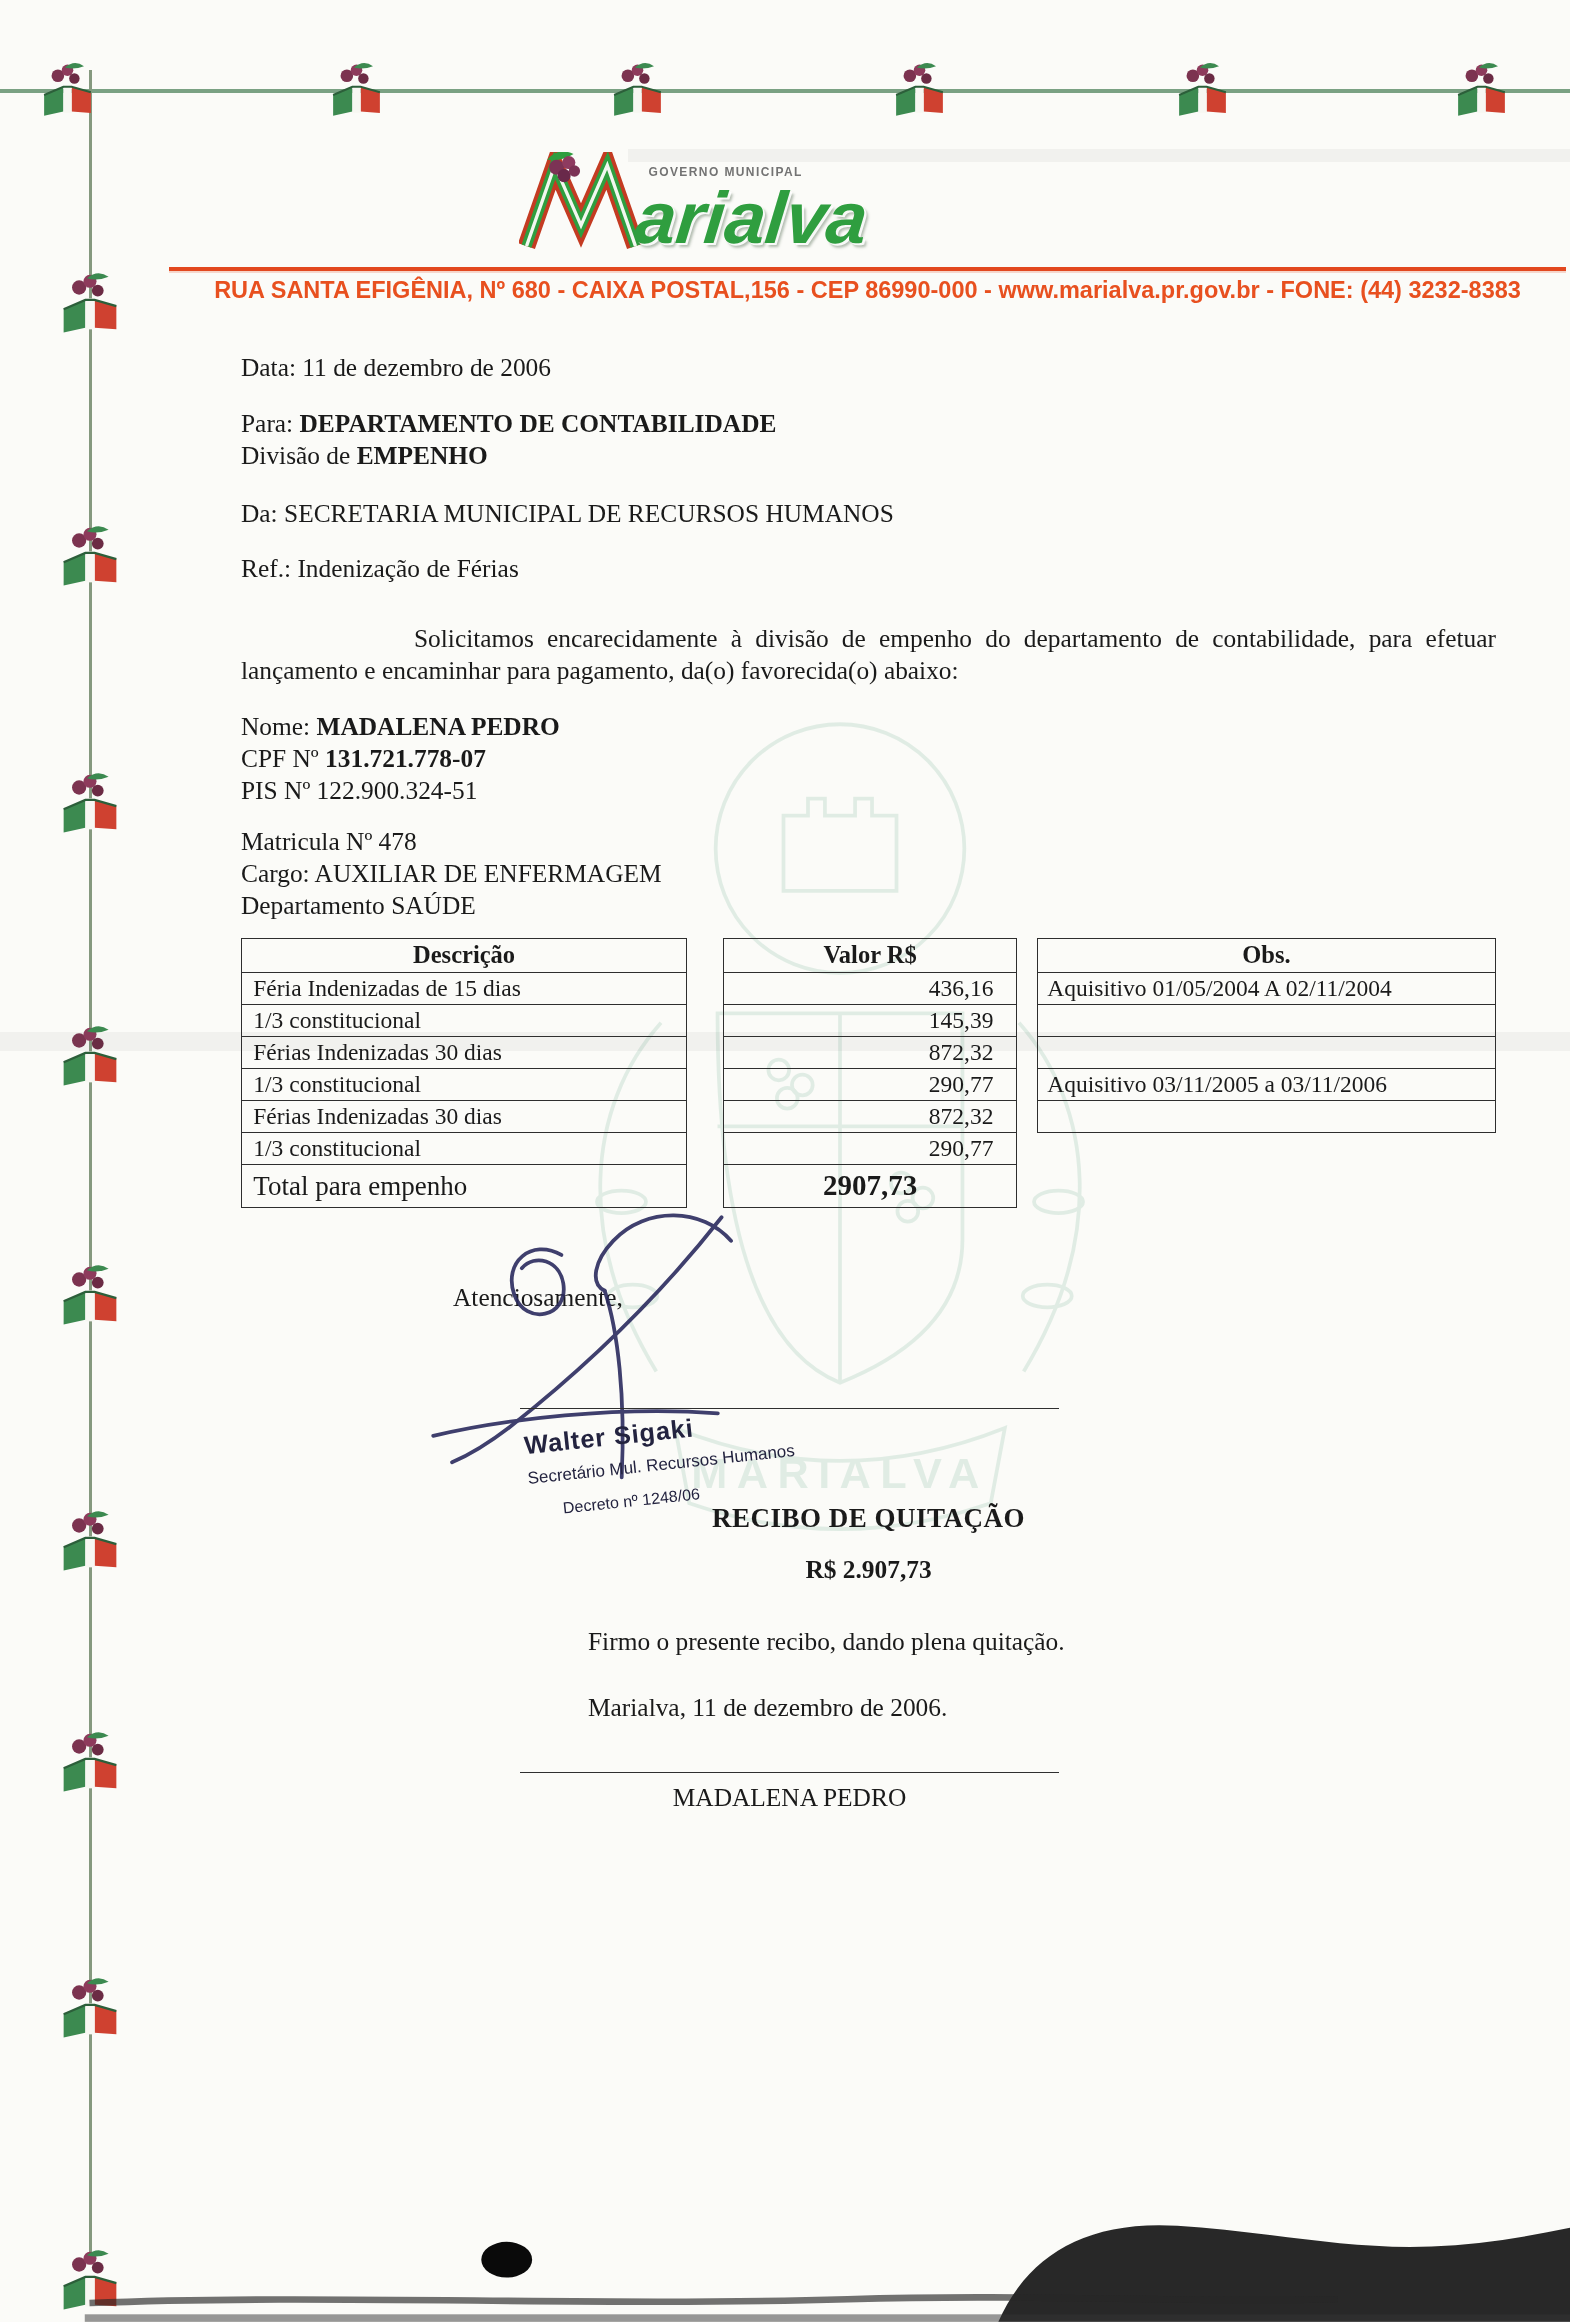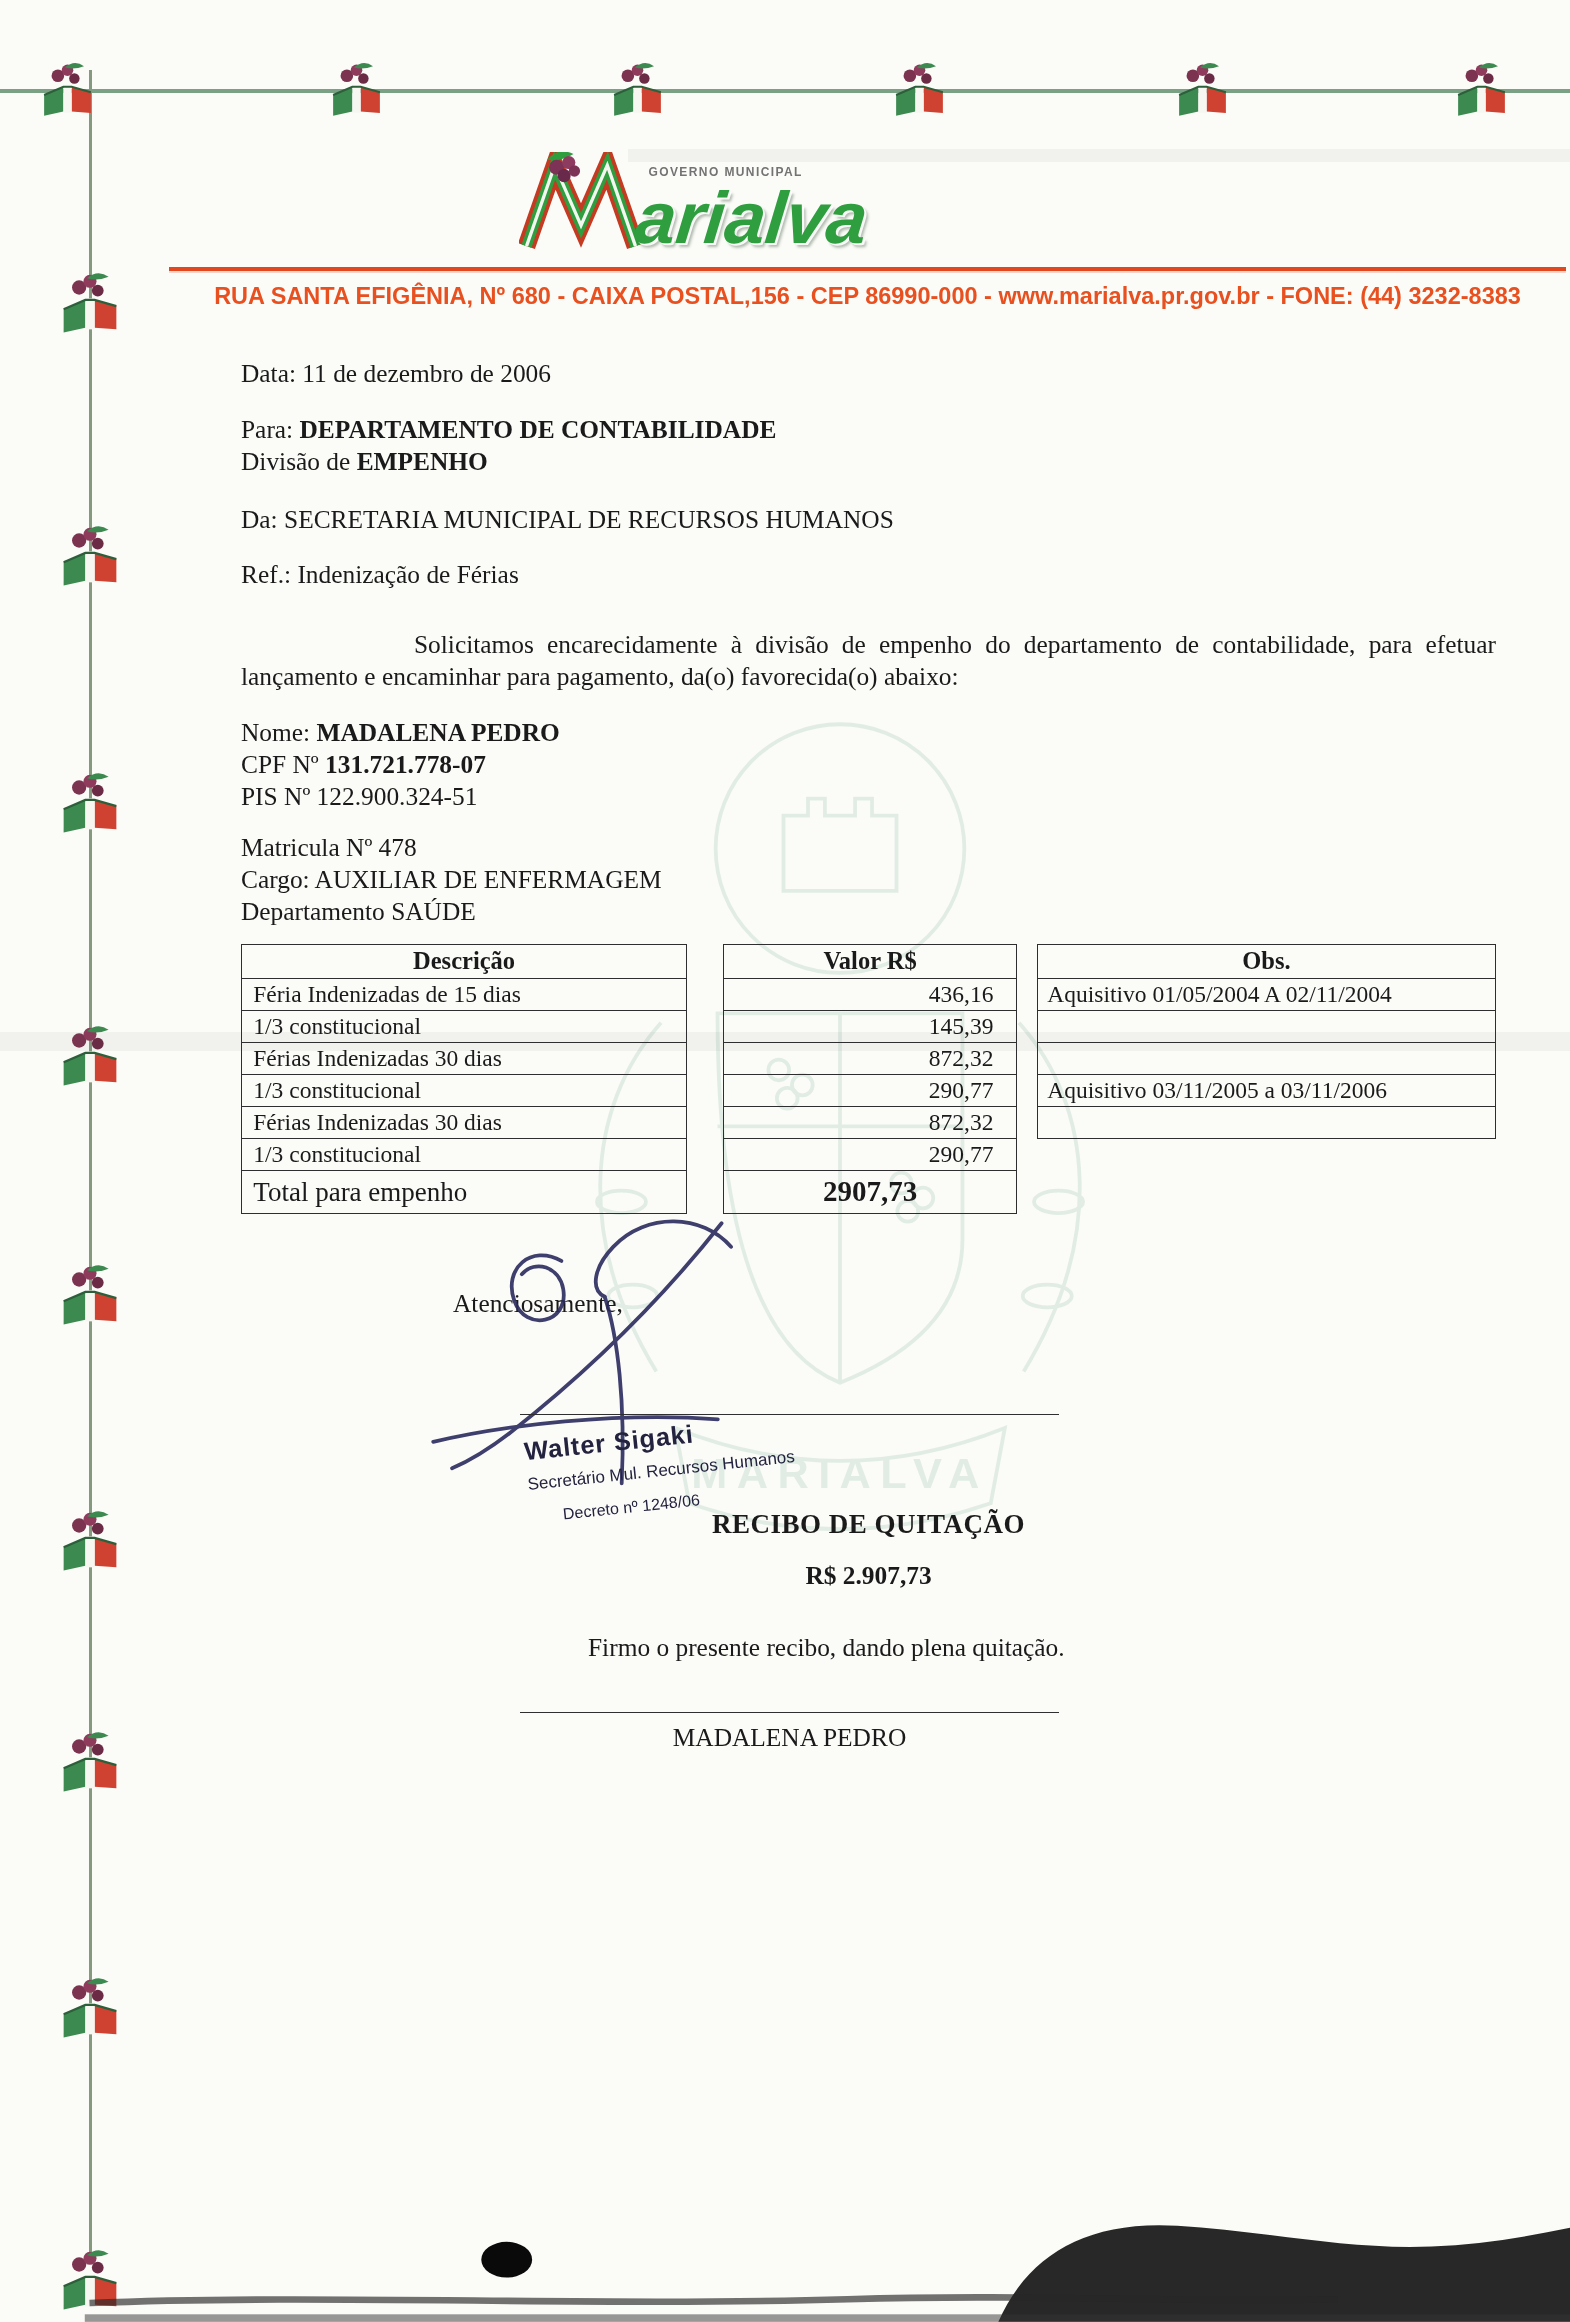--- a/index.html
+++ b/index.html
@@ -29,21 +29,21 @@
   .logo-m { width:124px; height:100px; flex:none; }
   .logo-right { display:flex; flex-direction:column; margin-left:-7.5px; }
   .gov { font-family:"Liberation Sans", sans-serif; font-weight:bold; font-size:12px; color:#737373; letter-spacing:1.4px; margin:0 0 3.8px 13px; }
   .word {
     font-family:"Liberation Sans", sans-serif; font-style:italic; font-weight:bold;
     font-size:73px; line-height:0.95; color:#2f9e3f; transform:skewX(-6deg);
     text-shadow:2.4px 2.4px 0 rgba(255,255,255,0.9), 4.2px 4.2px 2.8px rgba(40,70,40,0.35);
   }
   .orange-rule { height:3.8px; background:#e2481f; margin:15px -70px 0 -72px; box-shadow:0 1.9px 0 rgba(226,72,31,0.22); }
   .address {
-    margin:12px -70px 0 -72px; text-align:center; white-space:nowrap;
+    margin:6px -70px 0 -72px; text-align:center; white-space:nowrap;
     font-family:"Liberation Sans", sans-serif; font-weight:bold; font-size:23.5px; color:#e8501f;
   }
   .estado {
     margin:7.5px -70px 0 -72px; text-align:center;
     font-family:"Liberation Sans", sans-serif; font-weight:bold; font-size:21.7px; color:#4e4e58; letter-spacing:0.5px;
   }
   
   .letter { font-size:25.4px; line-height:32px; }
   .l-date { margin-top:47px; }
   .l-para { margin-top:24.5px; }
@@ -324,20 +324,21 @@
           <div class="stamp-name">Walter Sigaki</div>
           <div class="stamp-role">Secretário Mul. Recursos Humanos</div>
           <div class="stamp-decree">Decreto nº 1248/06</div>
         </div>
       </div>
 
       <section>
         <p class="receipt-title">RECIBO DE QUITAÇÃO</p>
         <p class="receipt-amount">R$ 2.907,73</p>
         <p class="receipt-statement">Firmo o presente recibo, dando plena quitação.</p>
+        <p class="receipt-dateline">Marialva, 11 de dezembro de 2006.</p>
         <div class="receipt-sigline"></div>
         <p class="receipt-signee">MADALENA PEDRO</p>
       </section>
     </main>
   </div>
 
   <div class="streak streak1"></div>
   <div class="streak streak2"></div>
 
   <svg class="bottom-overlay" viewBox="0 0 1668 160">

